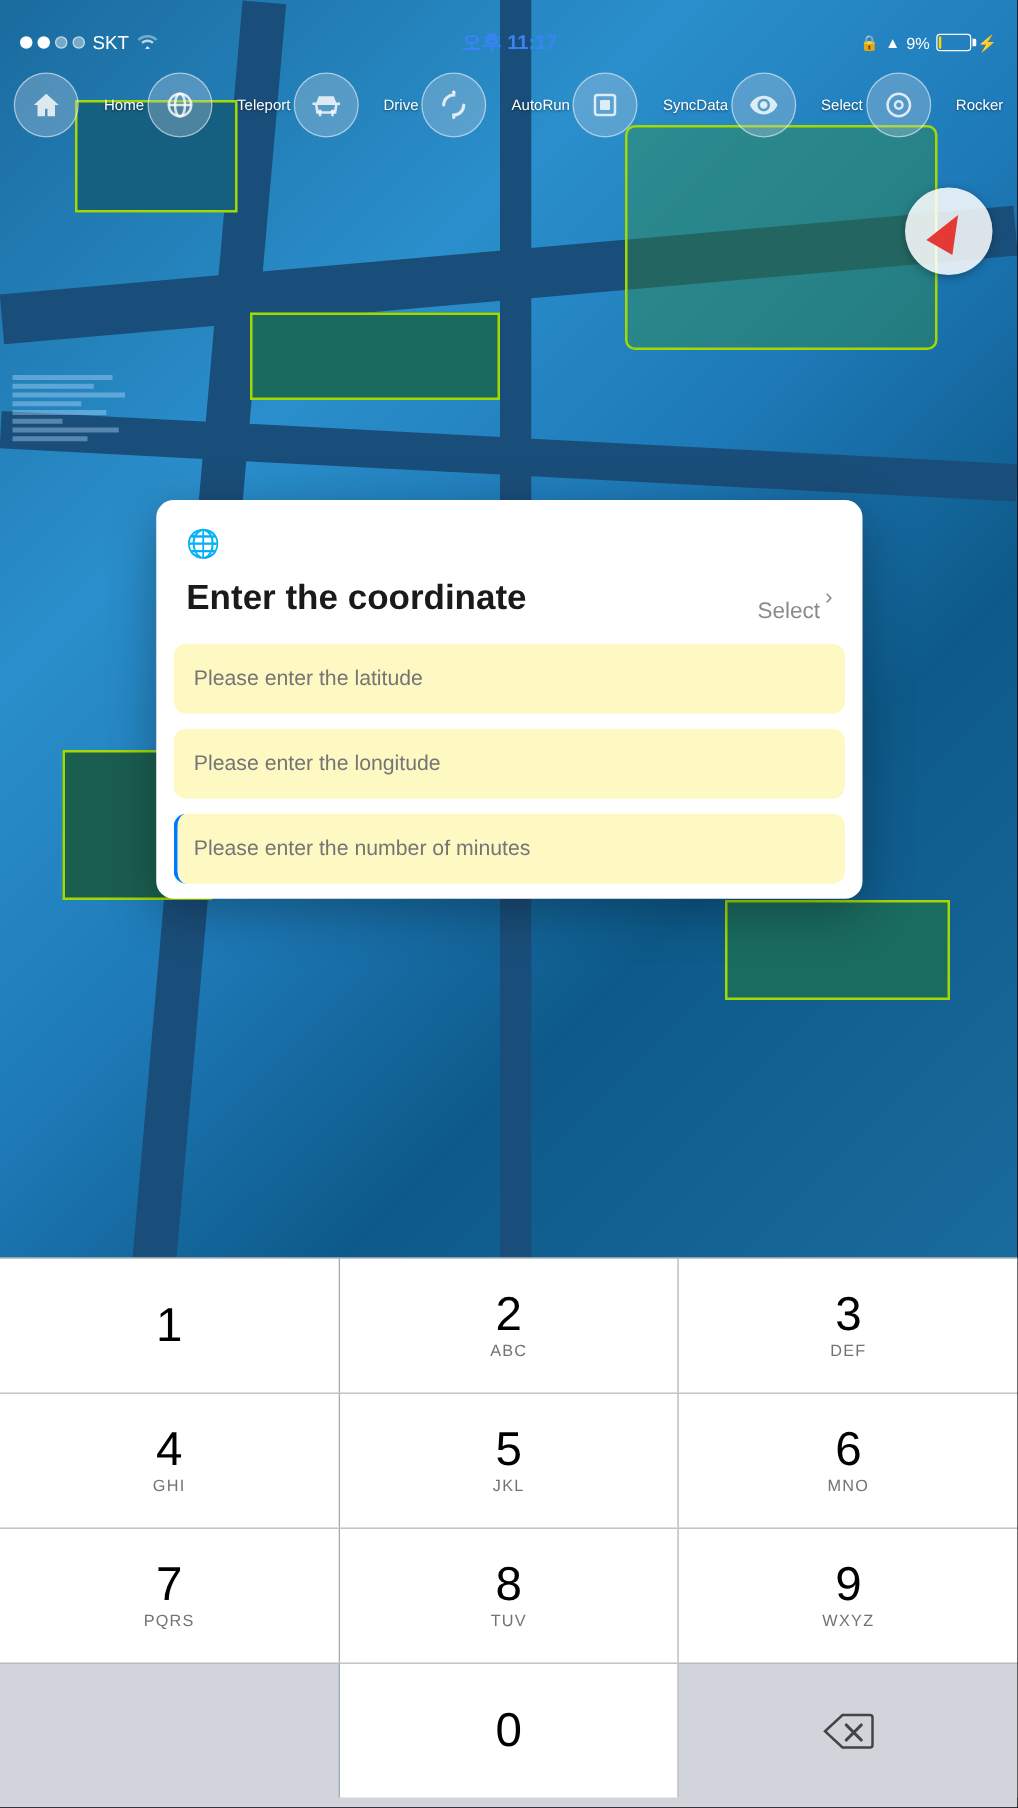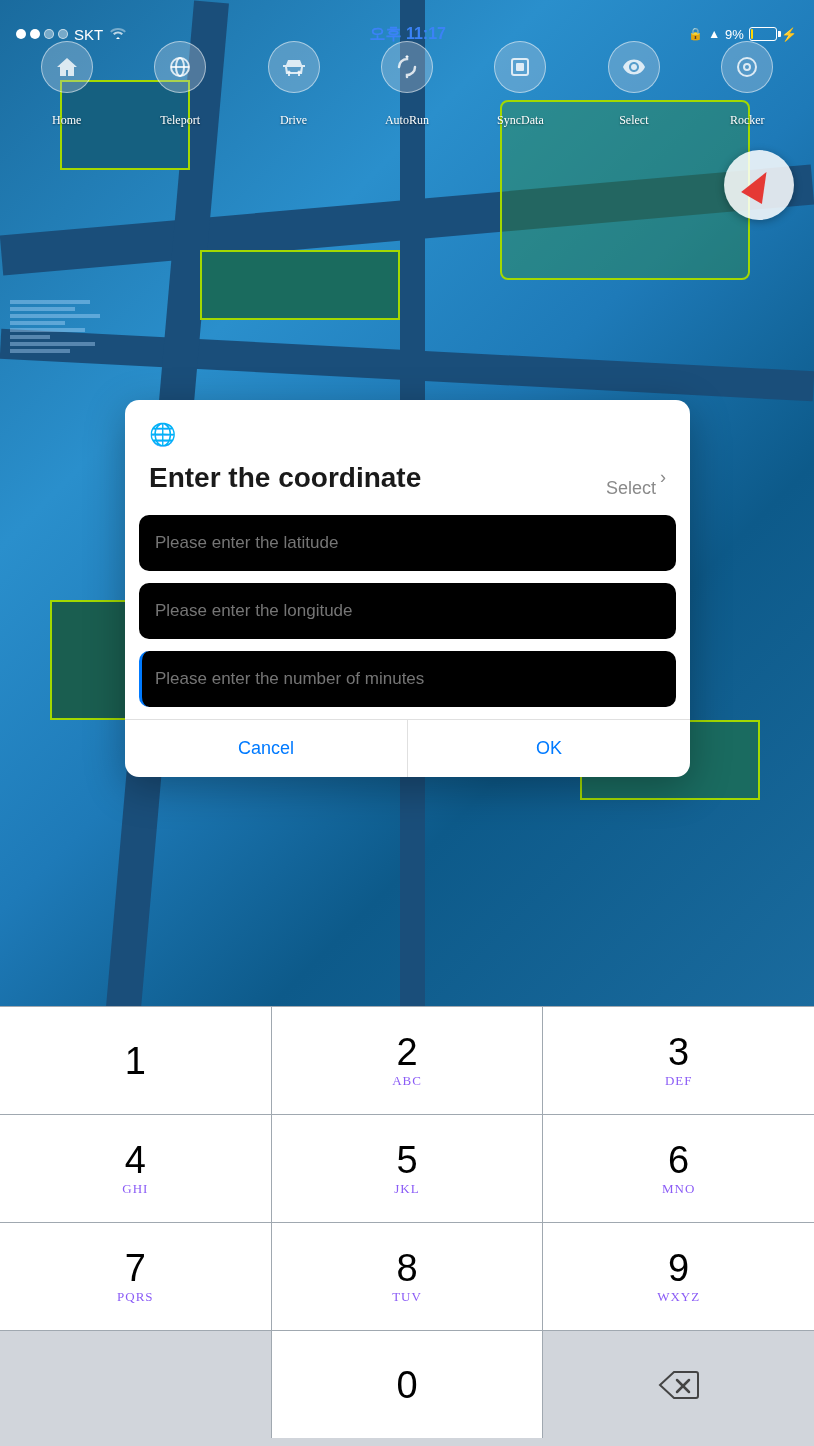--- a/index.html
+++ b/index.html
@@ -162,25 +162,24 @@
       top: 44px; left: 0; right: 0;
       height: 80px;
       display: flex;
       align-items: center;
       justify-content: space-around;
       padding: 0 10px;
       z-index: 100;
     }
     .nav-item {
       display: flex;
-      flex-direction: column;
+      flex-direction: row;
       align-items: center;
       gap: 20px;
       cursor: pointer;
-      font-family: Liberation Serif, serif;
     }
     .nav-icon-circle {
       width: 52px; height: 52px;
       border-radius: 50%;
       background: rgba(180,200,220,0.35);
       border: 1.5px solid rgba(255,255,255,0.5);
       display: flex;
       align-items: center;
       justify-content: center;
       font-size: 22px;
@@ -254,21 +253,21 @@
     }
     .dialog-select-arrow {
       font-size: 18px;
       color: #8a8a8a;
     }
     .dialog-inputs {
       padding: 0 14px;
     }
     .dialog-input {
       width: 100%;
-      background: #000000;
+      background: #fef9c3;
       border: none;
       border-radius: 10px;
       padding: 18px 16px;
       font-size: 17px;
       color: #888;
       margin-bottom: 12px;
       outline: none;
     }
     .dialog-input.active {
       border-left: 3px solid #007aff;
@@ -324,24 +323,23 @@
     }
     .key:last-child { border-right: none; }
     .key-number {
       font-size: 38px;
       font-weight: 300;
       color: #000;
       line-height: 1;
     }
     .key-letters {
       font-size: 13px;
-      color: #8b5cf6;
+      color: #737373;
       letter-spacing: 1px;
       margin-top: 2px;
-      font-family: Liberation Serif, serif;
     }
     .key-empty {
       background: #d1d5db;
       flex: 1;
       height: 107px;
       border-right: 1px solid #a0a8b0;
     }
     .key-delete {
       flex: 1;
       display: flex;
@@ -494,24 +492,20 @@
         <span class="dialog-select-text">Select</span>
         <span class="dialog-select-arrow">›</span>
       </div>
     </div>
   </div>
   <div class="dialog-inputs">
     <input type="text" class="dialog-input" placeholder="Please enter the latitude" style="">
     <input type="text" class="dialog-input" placeholder="Please enter the longitude" style="">
     <input type="text" class="dialog-input active" placeholder="Please enter the number of minutes" style="">
   </div>
-  <div class="dialog-buttons">
-    <button class="dialog-btn dialog-btn-cancel">Cancel</button>
-    <button class="dialog-btn">OK</button>
-  </div>
 </div>
 
 <div class="keyboard">
 
   <div class="keyboard-row">
     <div class="key">
       <span class="key-number">1</span>
     </div>
     <div class="key">
       <span class="key-number">2</span>

